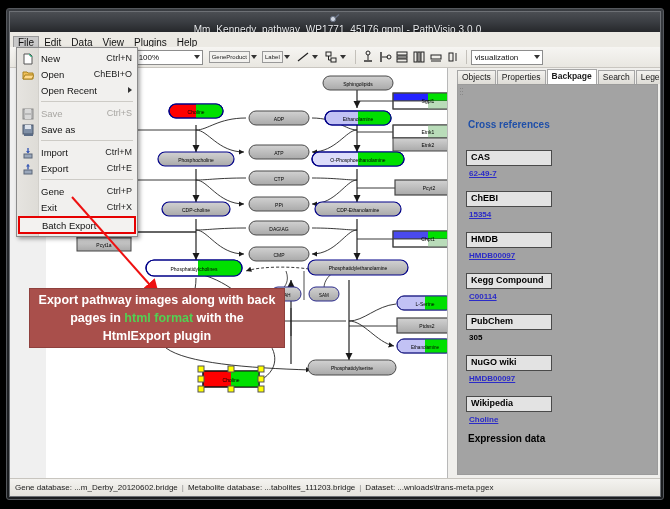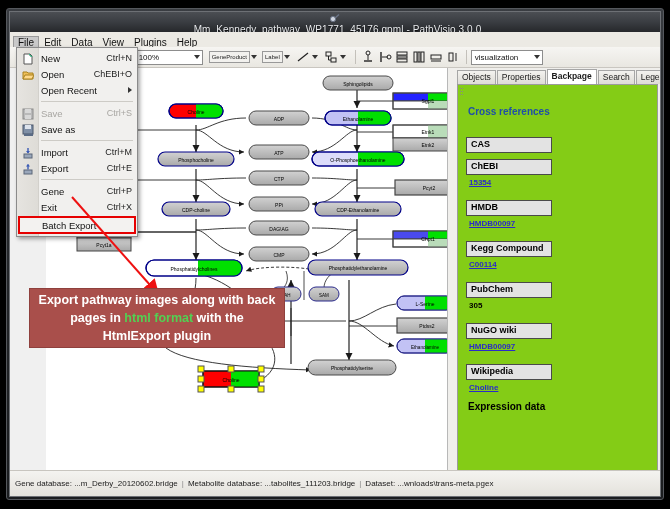--- a/index.html
+++ b/index.html
@@ -176,24 +176,24 @@
   }
   .sp-tab.sel {
     background: #ffffff;
     font-weight: bold;
     padding-bottom: 2px;
     position: relative; z-index: 2;
   }
   .sp-body {
     flex: 1 1 auto;
     margin: 0 2px 3px 9px;
-    background: #84cc16;
+    background: #a3a3a3;
     border: 1px solid #9b9b9b;
     overflow: hidden;
-    padding: 11px 0 0 8px;
+    padding: 24px 0 0 8px;
     position: relative;
   }
   .sp-grip {
     position: absolute; left: 1px; top: 2px; width: 6px; height: 14px;
   }
   .sp-h1 {
     color: #1f4fa8;
     font-size: 10px;
     font-weight: bold;
     margin: 10px 0 16px 2px;
@@ -223,21 +223,21 @@
     color: #000;
     text-decoration: none;
   }
   .sp-h2 {
     font-size: 10px; font-weight: bold; color: #000;
     margin: 6px 0 0 2px;
   }
 
   
   .statusbar {
-    position: absolute; left: 0; right: 0; bottom: 0; height: 26px;
+    position: absolute; left: 0; right: 0; bottom: 0; height: 18px;
     background: linear-gradient(180deg,#f4f3f0,#e4e2dc);
     border-top: 1px solid #c8c5bf;
     display: flex; align-items: center;
     padding-left: 5px;
     font-size: 8px;
     color: #1a1a1a;
     white-space: nowrap;
     overflow: hidden;
   }
   .statusbar .sep { margin: 0 4px; color: #888; }
@@ -674,20 +674,21 @@
                   <rect x="1" y="4" width="1" height="1" fill="#888"></rect>
                   <rect x="3" y="4" width="1" height="1" fill="#888"></rect>
                   <rect x="1" y="7" width="1" height="1" fill="#888"></rect>
                   <rect x="3" y="7" width="1" height="1" fill="#888"></rect>
                 </svg>
           </span>
           <div class="sp-h1">Cross references</div>
 
           <div class="xref-block">
             <div class="xref-title">CAS</div>
+            <div class="xref-val">62-49-7</div>
           </div>
           <div class="xref-block">
             <div class="xref-title">ChEBI</div>
             <div class="xref-val">15354</div>
           </div>
           <div class="xref-block">
             <div class="xref-title">HMDB</div>
             <div class="xref-val">HMDB00097</div>
           </div>
           <div class="xref-block">

